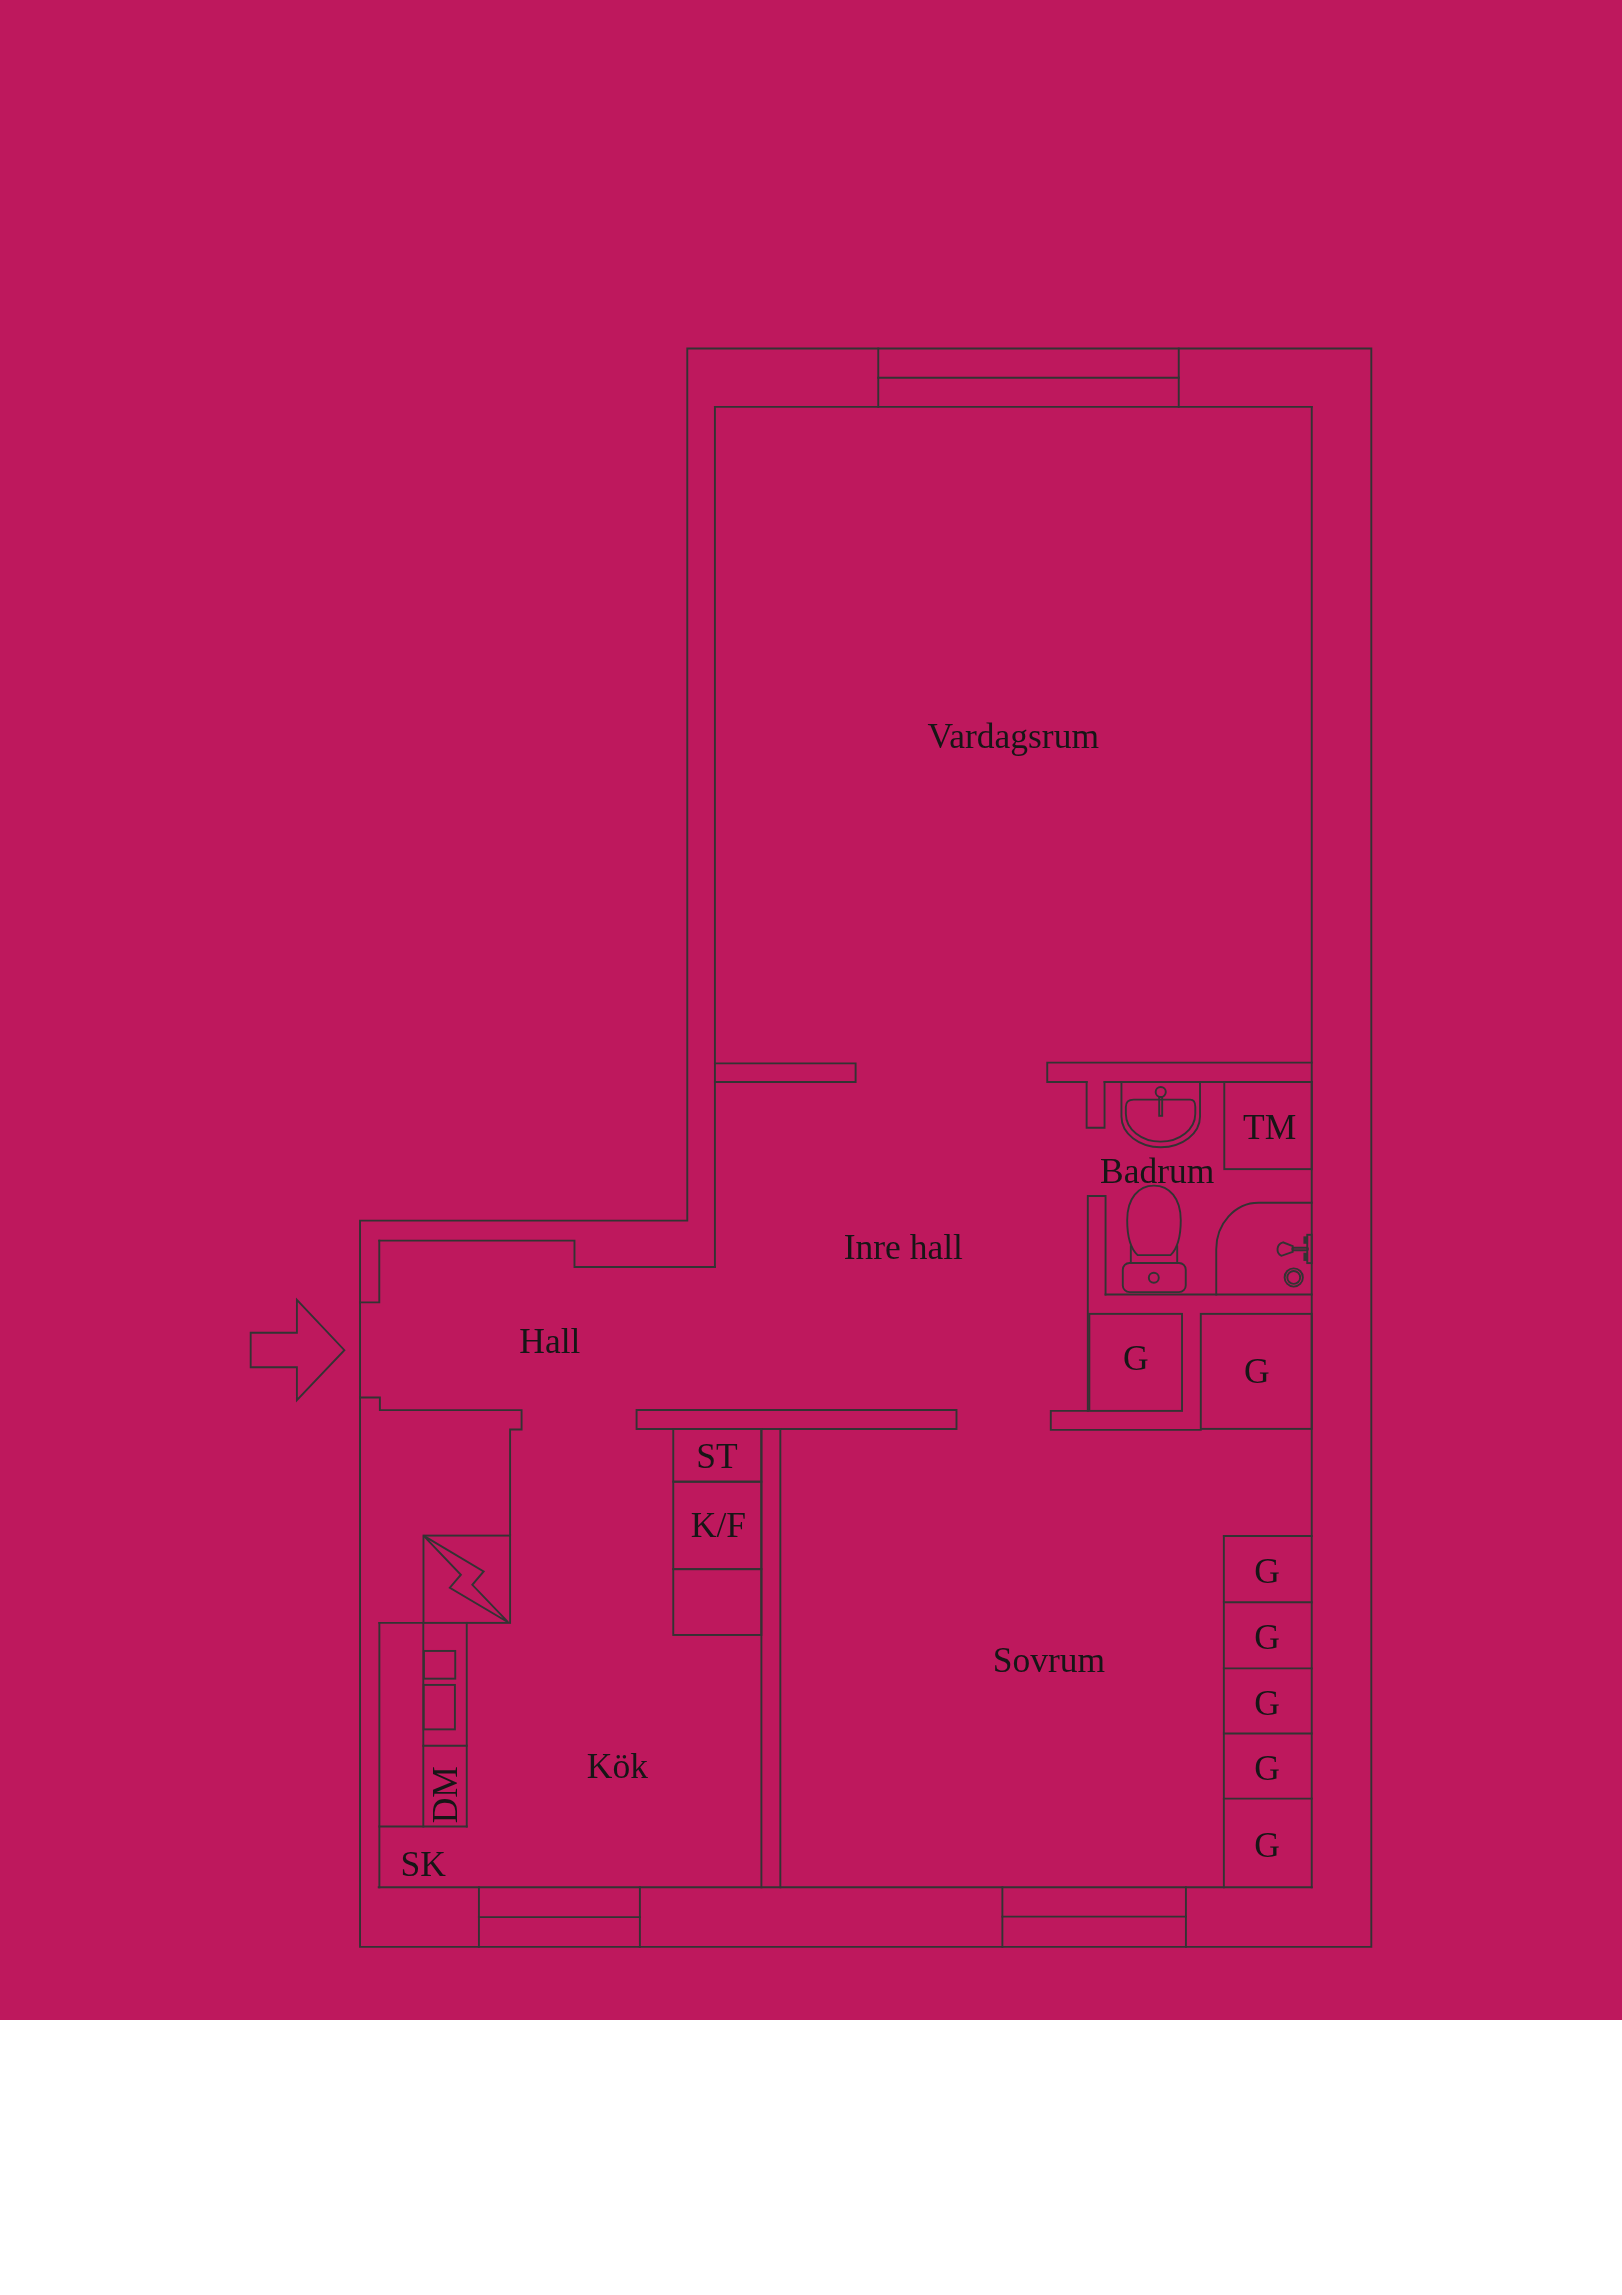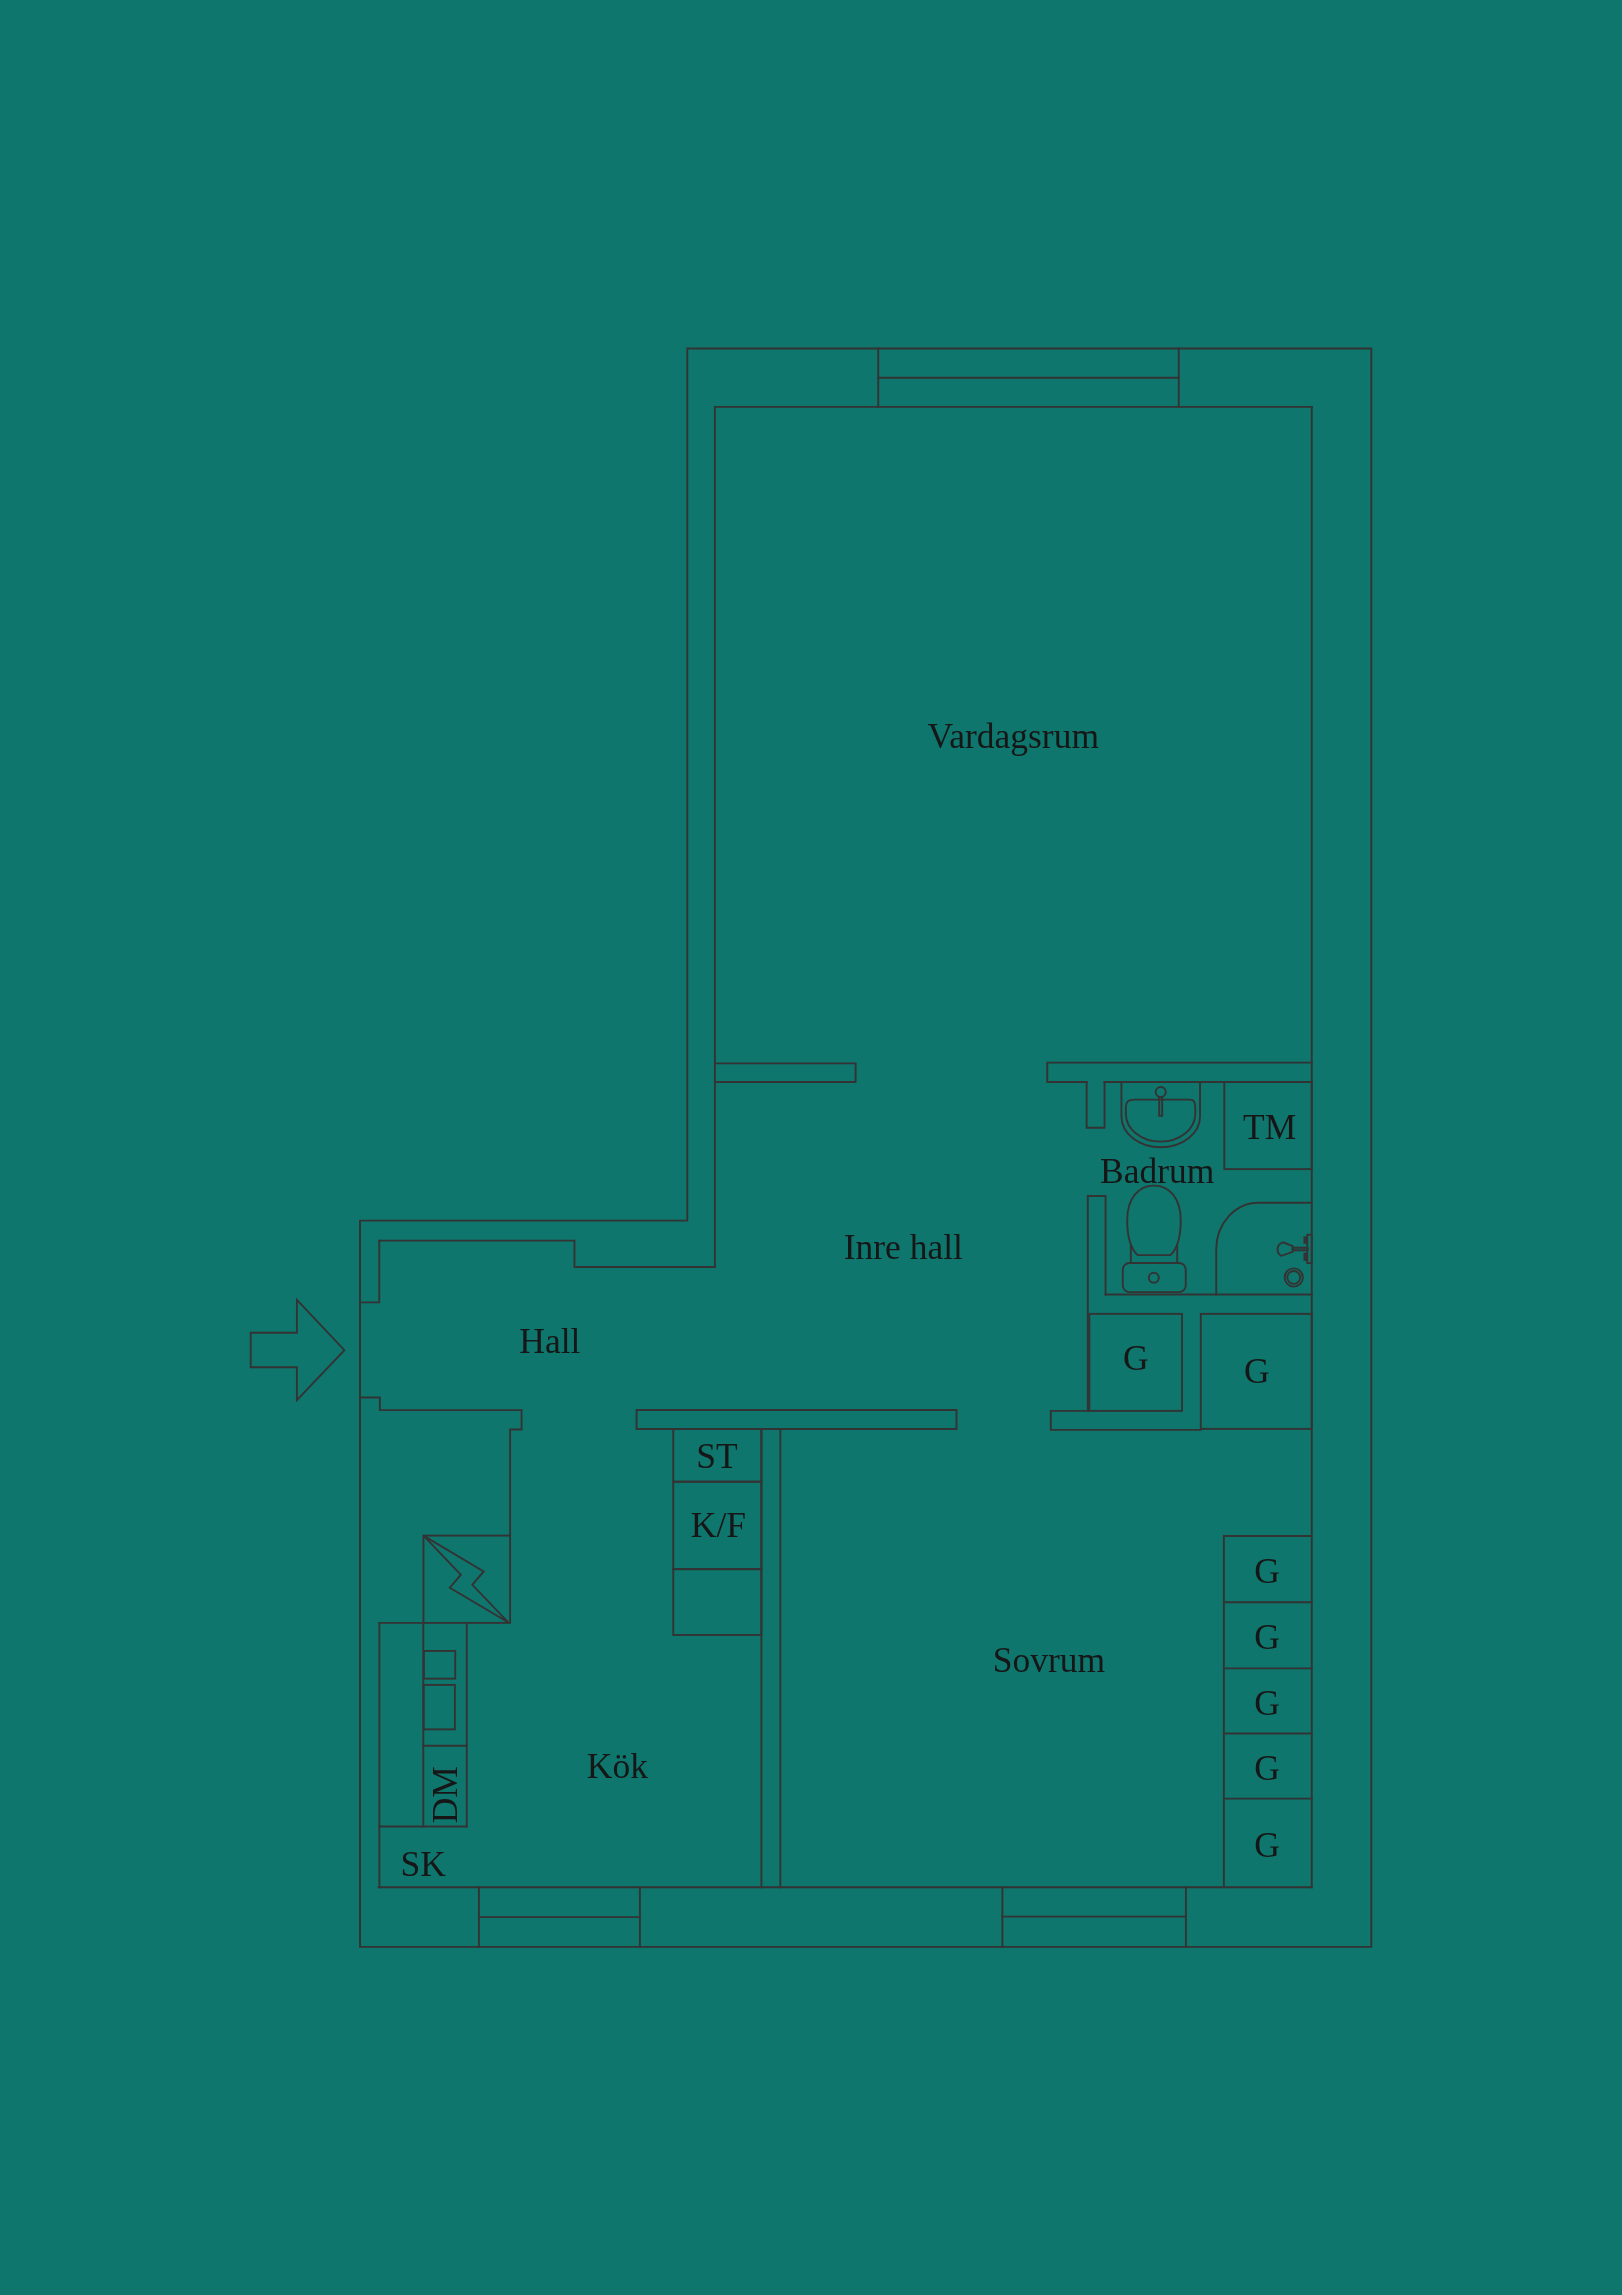--- a/index.html
+++ b/index.html
@@ -1,16 +1,16 @@
 <!DOCTYPE html>
 <html style="font-size:13.5px"><head>
 <meta charset="utf-8">
 <style>
   html,body{margin:0;padding:0;background:#ffffff;}
-  .page{width:1623px;height:2295px;position:relative;background:#0f766e;}
+  .page{width:1623px;height:2020px;position:relative;background:#be185d;}
   svg{display:block;}
   text{font-family:"Liberation Serif", serif;fill:#161616;}
 </style>
 </head>
 <body>
 <div class="page">
 <svg width="1623" height="2295" viewBox="0 0 1920 2716">
 <g fill="none" stroke="#333333" stroke-width="2.25" stroke-linecap="square" stroke-linejoin="miter">
 
 <path d="M 813 412.5 L 1622.5 412.5 L 1622.5 2304 L 425.7 2304 L 425.7 1444.5 L 813 1444.5 Z"></path>

